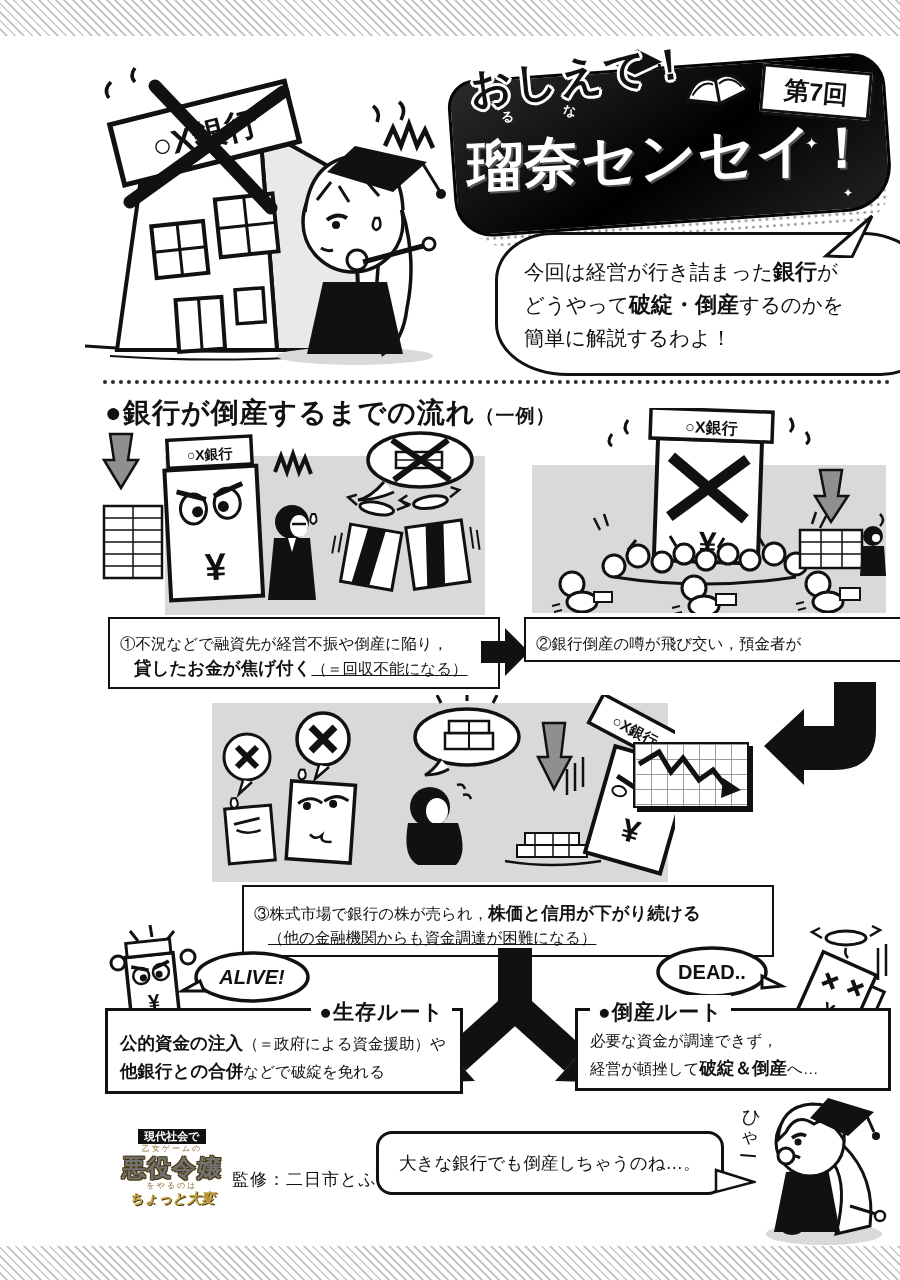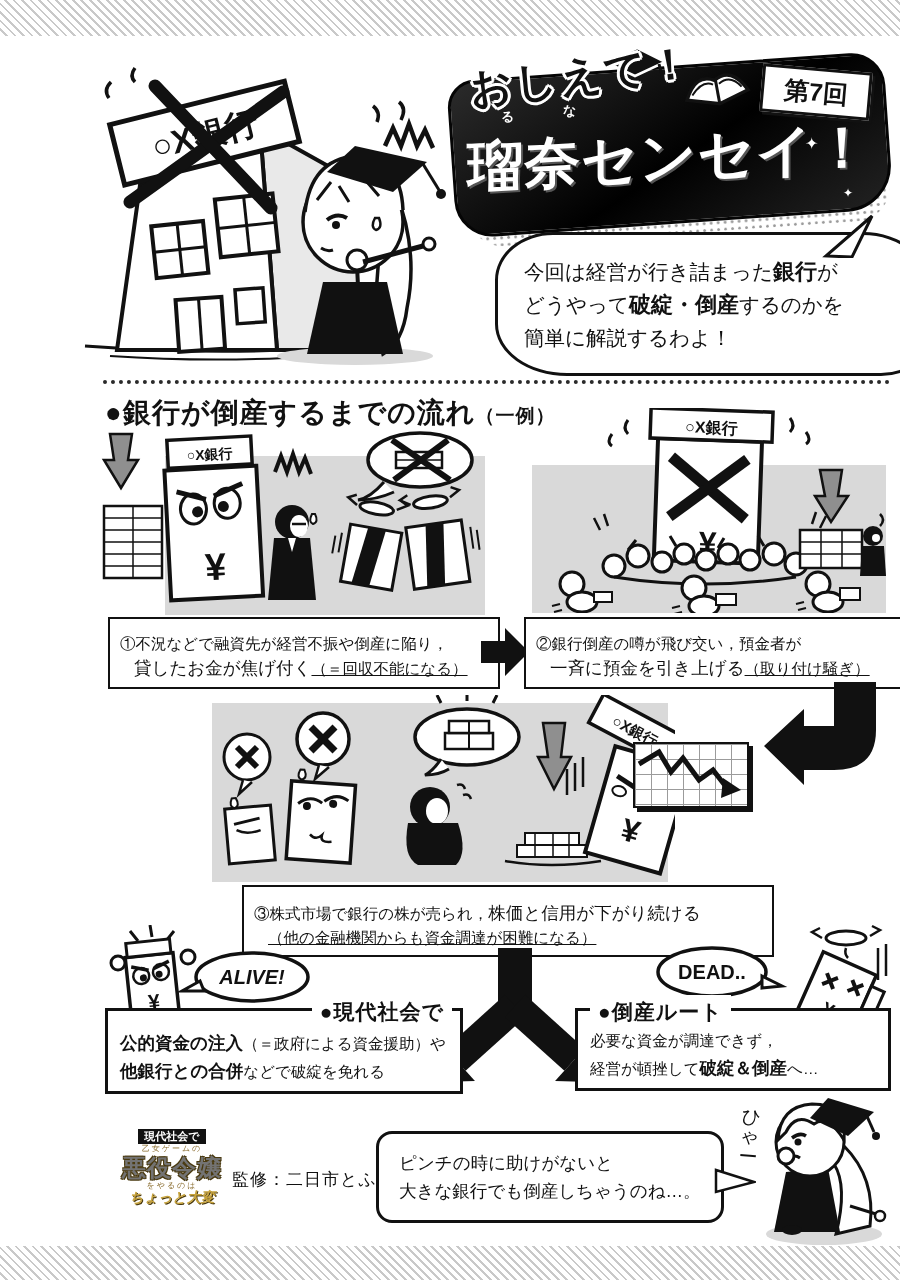--- a/index.html
+++ b/index.html
@@ -25,40 +25,40 @@
         display:flex;flex-direction:column;justify-content:center;padding:6px 26px;
         font-size:20.5px;line-height:1.52;}
   .intro-bubble .b{font-weight:900;font-size:22px;}
   
   .dotted-rule{border-top:4px dotted #2a2a2a;}
   .sec-head{font-size:28px;font-weight:900;letter-spacing:1px;}
   .sec-head .note{font-size:19px;font-weight:bold;}
   
   .cap{background:#fff;border:2.5px solid #111;padding:13px 10px 5px;line-height:1.5;}
   .cap .pre{font-size:15.5px;}
-  .cap .b{font-weight:400;font-size:17.5px;}
+  .cap .b{font-weight:700;font-size:17.5px;}
   .cap .post{font-size:15.5px;text-decoration:underline;}
   .cap .ln2{padding-left:14px;}
   
   .route{background:#fff;border:3px solid #111;padding:18px 12px 6px;line-height:1.6;}
   .route-title{position:absolute;top:-16px;background:#fff;padding:0 8px;
                font-size:21px;font-weight:900;letter-spacing:1px;}
   .route .b{font-weight:900;font-size:17.5px;}
   .route .n{font-size:15.5px;}
   
   .f-bubble{border-radius:16px;padding:15px 20px;font-size:17.5px;line-height:1.6;}
   .credit{font-family:"Liberation Serif",serif;font-size:17px;letter-spacing:1px;}
   .sfx{writing-mode:vertical-rl;font-size:19px;letter-spacing:3px;transform:rotate(5deg);}
   .logo{text-align:center;line-height:1.15;}
   .logo .l1{display:inline-block;background:#111;color:#fff;font-size:11px;font-weight:bold;padding:1px 6px;}
   .logo .l2,.logo .l4{font-size:8px;color:#8a6d2f;letter-spacing:2px;}
   .logo .l3{font-size:24px;font-weight:700;color:#737373;letter-spacing:1px;
             text-shadow:1px 1px 0 #4a3a10,-1px -1px 0 #4a3a10,1px -1px 0 #4a3a10,-1px 1px 0 #4a3a10;}
   .logo .l5{font-size:14px;font-weight:900;font-style:italic;color:#c7a33c;
-            text-shadow:1px 1px 0 #4a3a10;font-family:Liberation Mono, monospace;}
+            text-shadow:1px 1px 0 #4a3a10;}
   
   .chart-label{background:#c2410c;border:2px solid #111;font-size:15px;font-weight:bold;text-align:right;margin-top:28px;}
   .chart-box{background:#fff;border:2.5px solid #111;box-shadow:4px 4px 0 #111;
      background-image:linear-gradient(#9b9b9b 1px,transparent 1px),linear-gradient(90deg,#9b9b9b 1px,transparent 1px);
      background-size:16px 15px;}
   svg text{font-family:"Liberation Sans",sans-serif;}
 </style>
 </head>
 <body>
 
@@ -285,21 +285,20 @@
       <g transform="translate(276,168)">
         <circle cx="14" cy="8" r="12" fill="#fff" stroke="#111" stroke-width="3"></circle>
         <ellipse cx="24" cy="26" rx="15" ry="10" fill="#fff" stroke="#111" stroke-width="3"></ellipse>
         <rect x="36" y="12" width="20" height="12" fill="#fff" stroke="#111" stroke-width="2"></rect>
         <path d="M0,26 l-8,2 M2,32 l-8,2" stroke="#111" stroke-width="2" fill="none"></path>
       </g>
     </g>
   </svg>
   <div class="abs cap" style="left:524px;top:617px;width:360px;">
     <div class="pre">②銀行倒産の噂が飛び交い，預金者が</div>
-    <div class="ln2"><span class="b">一斉に預金を引き上げる</span><span class="post">（取り付け騒ぎ）</span></div>
   </div>
 
   <svg class="abs" style="left:756px;top:682px;" width="132" height="108" viewBox="0 0 132 108">
     <path d="M78,0 L120,0 L120,48 Q120,88 78,88 L48,88 L48,103 L8,64 L48,27 L48,44 L78,44 Z" fill="#111"></path>
   </svg>
 
   <svg class="abs" style="left:205px;top:695px;" width="470" height="190" viewBox="0 0 470 190">
     <rect x="7" y="8" width="456" height="179" fill="#d9d9d9"></rect>
     <g transform="rotate(-5 45 140)">
       <rect x="22" y="112" width="46" height="55" fill="#fff" stroke="#111" stroke-width="3"></rect>
@@ -433,41 +432,40 @@
       <line x1="170" y1="56" x2="182" y2="68" stroke="#111" stroke-width="4"></line>
       <line x1="182" y1="56" x2="170" y2="68" stroke="#111" stroke-width="4"></line>
       <line x1="196" y1="52" x2="208" y2="64" stroke="#111" stroke-width="4"></line>
       <line x1="208" y1="52" x2="196" y2="64" stroke="#111" stroke-width="4"></line>
       <text x="186" y="96" font-size="20" font-weight="900" text-anchor="middle" fill="#111">¥</text>
     </g>
     <path d="M228,26 v32 M236,22 v32" stroke="#111" stroke-width="2.5"></path>
   </svg>
 
   <div class="abs route" style="left:105px;top:1008px;width:328px;">
-    <span class="route-title" style="right:8px;">●現代社会で</span>
+    <span class="route-title" style="right:8px;">●生存ルート</span>
     <div><span class="b">公的資金の注入</span><span class="n">（＝政府による資金援助）や</span></div>
     <div><span class="b">他銀行との合併</span><span class="n">などで破綻を免れる</span></div>
   </div>
   <div class="abs route" style="left:575px;top:1008px;width:286px;">
     <span class="route-title" style="left:12px;">●倒産ルート</span>
     <div class="n">必要な資金が調達できず，</div>
     <div><span class="n">経営が頓挫して</span><span class="b">破綻＆倒産</span><span class="n">へ…</span></div>
   </div>
 
   <div class="abs logo" style="left:116px;top:1126px;width:112px;">
     <div class="l1">現代社会で</div>
     <div class="l2">乙女ゲームの</div>
     <div class="l3">悪役令嬢</div>
     <div class="l4">をやるのは</div>
     <div class="l5">ちょっと大変</div>
   </div>
   <div class="abs credit" style="left:232px;top:1168px;">監修：二日市とふろう</div>
 
   <div class="abs bubble f-bubble" style="left:376px;top:1131px;width:302px;">
-    <div>ピンチの時に助けがないと</div>
     <div>大きな銀行でも倒産しちゃうのね…。</div>
   </div>
   <svg class="abs" style="left:714px;top:1162px;" width="42" height="38" viewBox="0 0 42 38">
     <polygon points="2,8 40,20 2,30" fill="#fff" stroke="#111" stroke-width="2.5"></polygon>
   </svg>
 
   <div class="abs sfx" style="left:738px;top:1096px;">ひゃー</div>
 
   <svg class="abs" style="left:752px;top:1086px;" width="145" height="162" viewBox="0 0 145 162">
     <ellipse cx="72" cy="148" rx="58" ry="11" fill="#d9d9d9"></ellipse>

